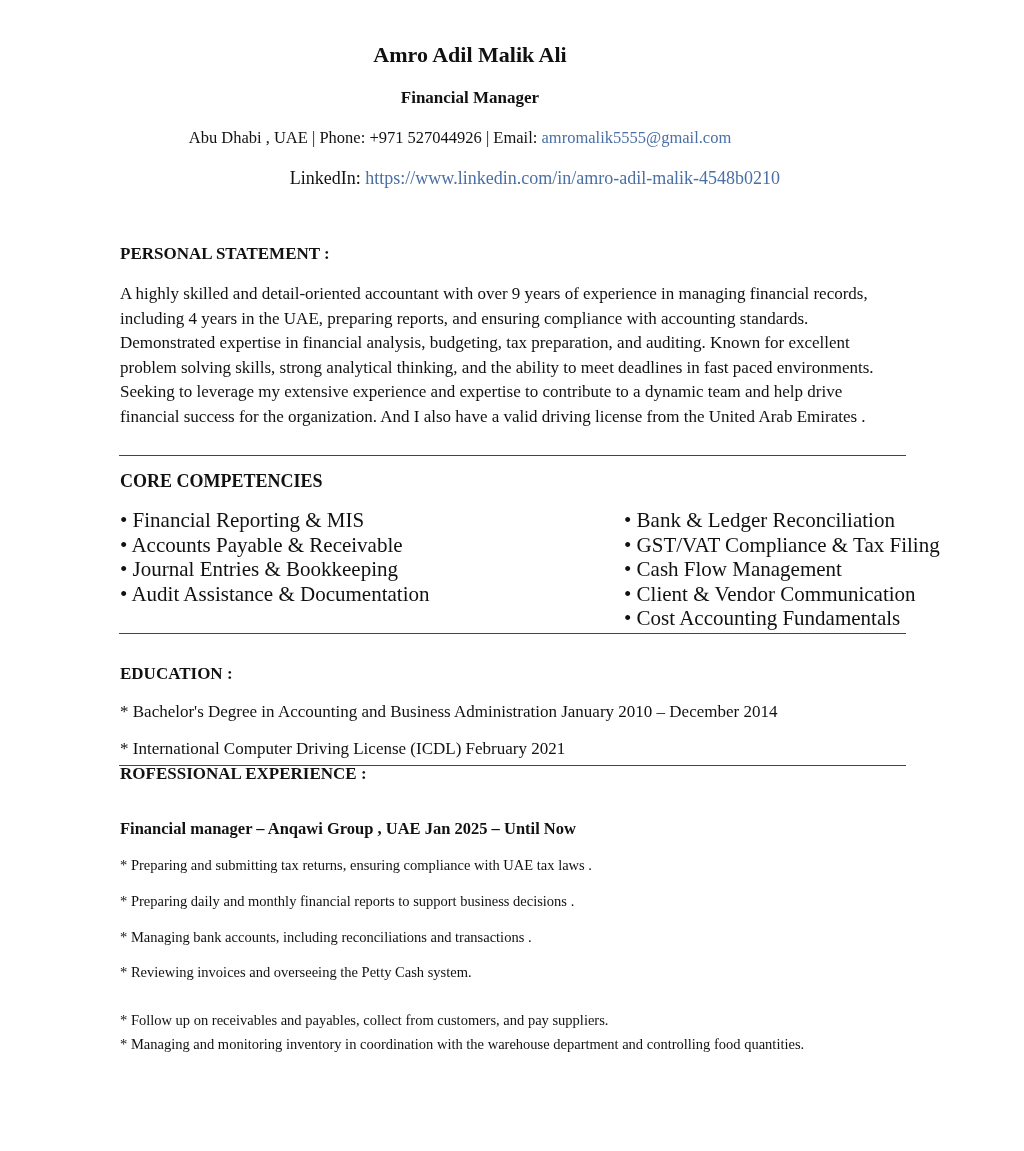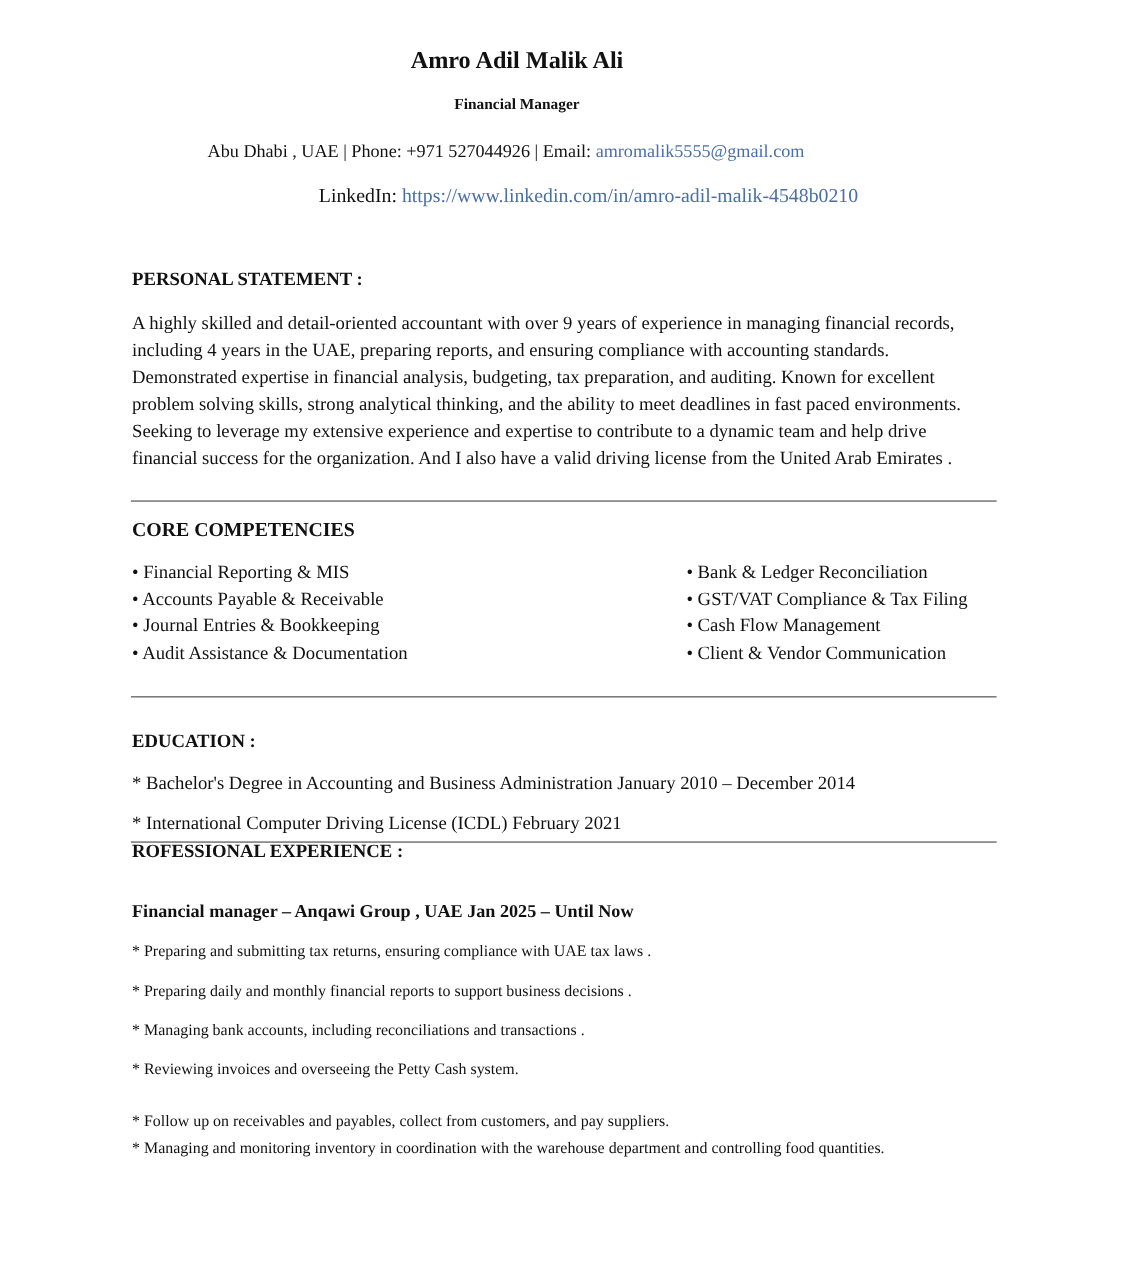--- a/index.html
+++ b/index.html
@@ -1,27 +1,27 @@
 <!DOCTYPE html>
 <html><head>
 <meta charset="utf-8">
 <style>
   html, body { margin:0; padding:0; background:#ffffff; }
   body { width:1024px; height:1151px; position:relative; font-family:"Liberation Serif", serif; color:#111; overflow:hidden; }
   .abs { position:absolute; }
   .center { left:0; width:940px; text-align:center; }
   .name { top:42px; font-size:22px; font-weight:bold; }
-  .title { top:88px; font-size:14px; font-weight:bold; }
+  .title { top:88px; font-size:17px; font-weight:bold; }
   .contact { top:128px; font-size:16.5px; left:0; width:920px; text-align:center; }
   .linkedin { top:168px; font-size:18px; left:0; width:1070px; text-align:center; }
   .link { color:#4a6fa5; }
   .h { left:120px; font-size:17px; font-weight:bold; }
   .para { left:120px; width:785px; font-size:17px; line-height:24.6px; top:282px; }
   .rule { left:119px; width:787px; height:0; border-top:1.5px solid #444; }
-  .comp { font-size:17px; line-height:24.6px; }
+  .comp { font-size:21px; line-height:24.6px; }
   .edu { left:120px; font-size:17px; }
   .job { left:120px; top:819px; font-size:16.5px; font-weight:bold; }
   .bullet { left:120px; font-size:14.5px; width:730px; line-height:22px; }
   ul { list-style:none; margin:0; padding:0; }
 </style>
 </head>
 <body>
 
 <div class="abs center name">Amro Adil Malik Ali</div>
 <div class="abs center title">Financial Manager</div>
@@ -41,20 +41,21 @@
   <li>• Financial Reporting &amp; MIS</li>
   <li>• Accounts Payable &amp; Receivable</li>
   <li>• Journal Entries &amp; Bookkeeping</li>
   <li>• Audit Assistance &amp; Documentation</li>
 </ul>
 <ul class="abs comp" style="left:624px;top:508px;">
   <li>• Bank &amp; Ledger Reconciliation</li>
   <li>• GST/VAT Compliance &amp; Tax Filing</li>
   <li>• Cash Flow Management</li>
   <li>• Client &amp; Vendor Communication</li>
+  <li>• Cost Accounting Fundamentals</li>
 </ul>
 <div class="abs rule" style="top:633px;"></div>
 
 <div class="abs h" style="top:664px;">EDUCATION :</div>
 <div class="abs edu" style="top:702px;">* Bachelor's Degree in Accounting and Business Administration January 2010 – December 2014</div>
 <div class="abs edu" style="top:739px;">* International Computer Driving License (ICDL) February 2021</div>
 <div class="abs rule" style="top:765px;"></div>
 
 <div class="abs h" style="top:764px;">ROFESSIONAL EXPERIENCE :</div>
 <div class="abs job">Financial manager – Anqawi Group , UAE Jan 2025 – Until Now</div>

